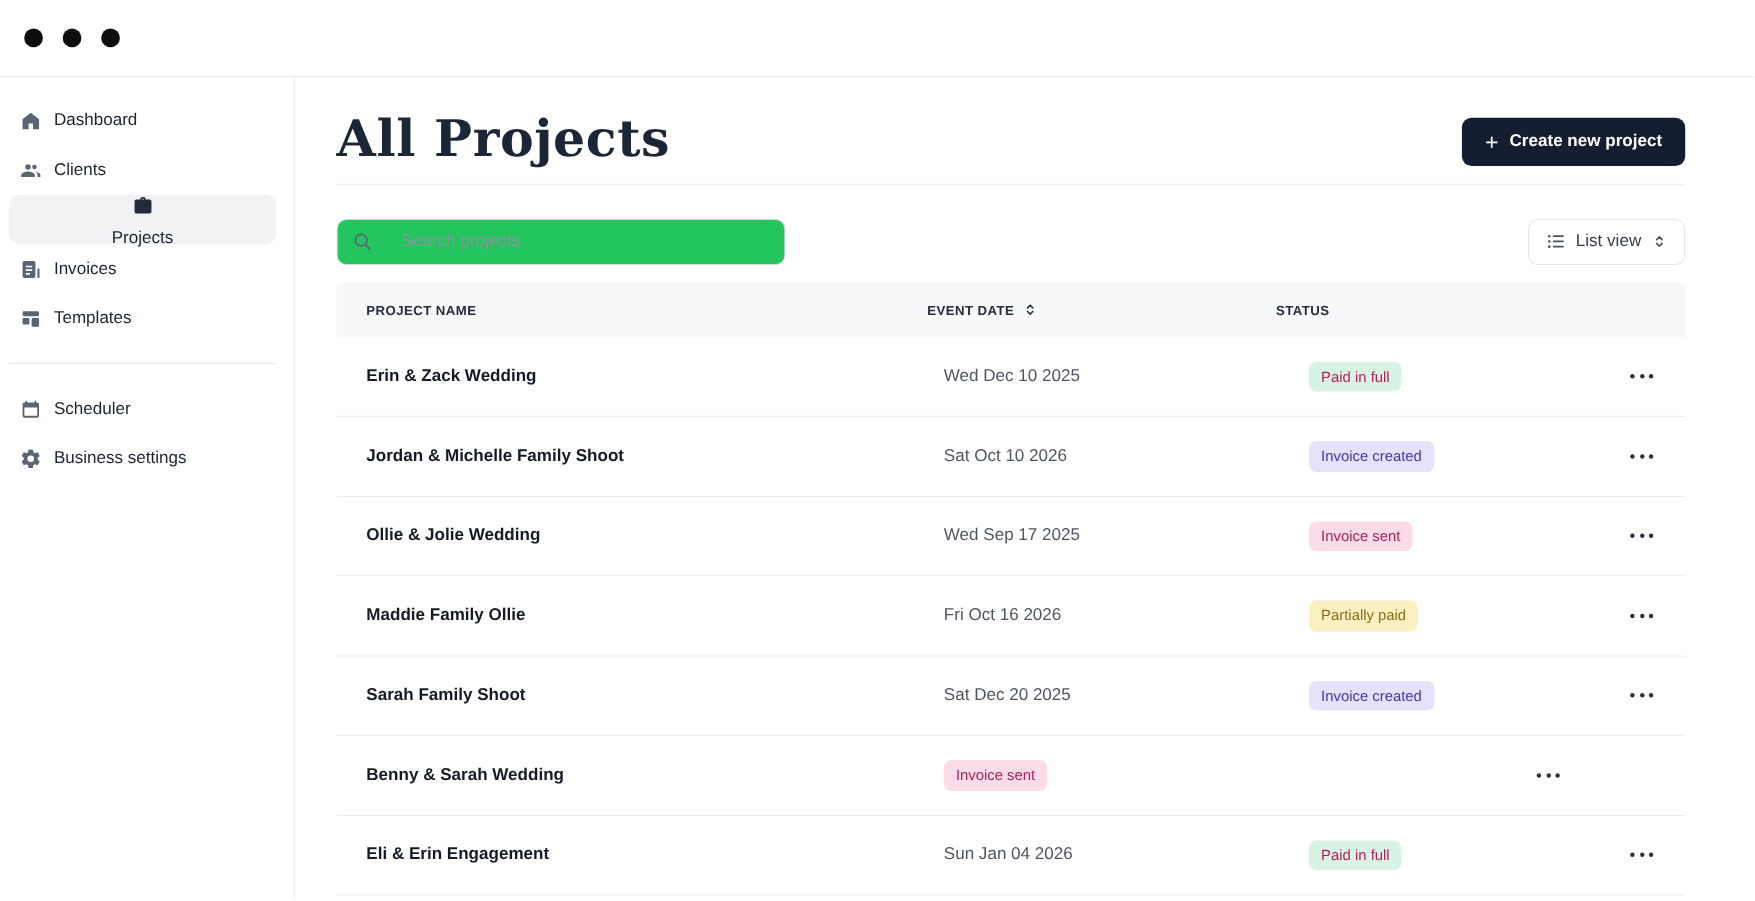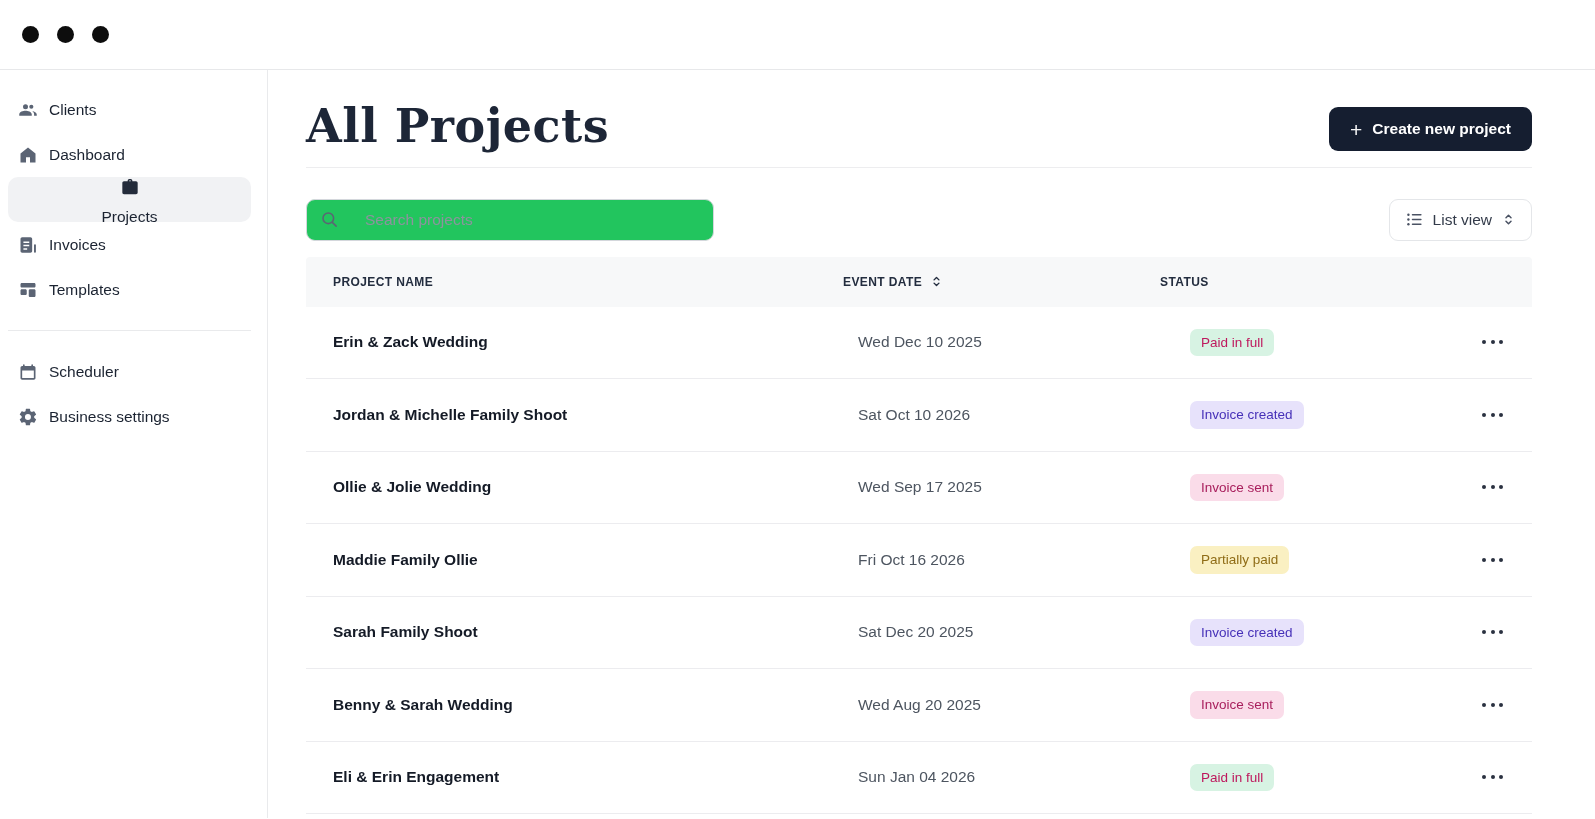--- a/index.html
+++ b/index.html
@@ -121,32 +121,32 @@
   <span class="dot"></span>
   <span class="dot"></span>
 </div>
 
 <div class="shell">
   <aside class="sidebar">
     <nav id="nav-primary">
         <div class="nav-item">
           <span class="icn">
             <svg viewBox="0 0 24 24">
+              <path d="M12 3 3 10.2V21h6.6v-6.2h4.8V21H21V10.2z"></path>
+            </svg>
+          </span>
+          <span>Dashboard</span>
+        </div>
+        <div class="nav-item">
+          <span class="icn">
+            <svg viewBox="0 0 24 24">
               <path d="M9 11.2a3 3 0 1 0 0-6 3 3 0 0 0 0 6zm7-.6a2.5 2.5 0 1 0 0-5 2.5 2.5 0 0 0 0 5zM9 13c-2.8 0-7.5 1.4-7.5 4.1V19h15v-1.9C16.5 14.4 11.8 13 9 13zm8.1.2c1.3 1 2.2 2.2 2.2 3.9V19h3.2v-1.6c0-2.2-3-3.7-5.4-4.2z"></path>
             </svg>
           </span>
           <span>Clients</span>
-        </div>
-        <div class="nav-item">
-          <span class="icn">
-            <svg viewBox="0 0 24 24">
-              <path d="M12 3 3 10.2V21h6.6v-6.2h4.8V21H21V10.2z"></path>
-            </svg>
-          </span>
-          <span>Dashboard</span>
         </div>
         <div class="nav-item active">
           <span class="icn">
             <svg viewBox="0 0 24 24">
               <path d="M9.2 5.2V4.4c0-1.1.9-2 2-2h1.6c1.1 0 2 .9 2 2v.8h4.4c1.1 0 2 .9 2 2v11.4c0 1.1-.9 2-2 2H4.8c-1.1 0-2-.9-2-2V7.2c0-1.1.9-2 2-2h4.4zm1.8-.9v.9h2v-.9h-2z"></path>
             </svg>
           </span>
           <span>Projects</span>
         </div>
         <div class="nav-item">
@@ -298,21 +298,20 @@
     </div>
     <button class="menu-btn">
       <i></i>
               <i></i>
               <i></i>
     </button>
   </div>
 
   <div class="trow">
     <div class="cell-name">Benny &amp; Sarah Wedding</div>
-    <div class="cell-date">Wed Aug 20 2025</div>
     <div>
       <span class="badge badge-sent">Invoice sent</span>
     </div>
     <button class="menu-btn">
       <i></i>
               <i></i>
               <i></i>
     </button>
   </div>
 

